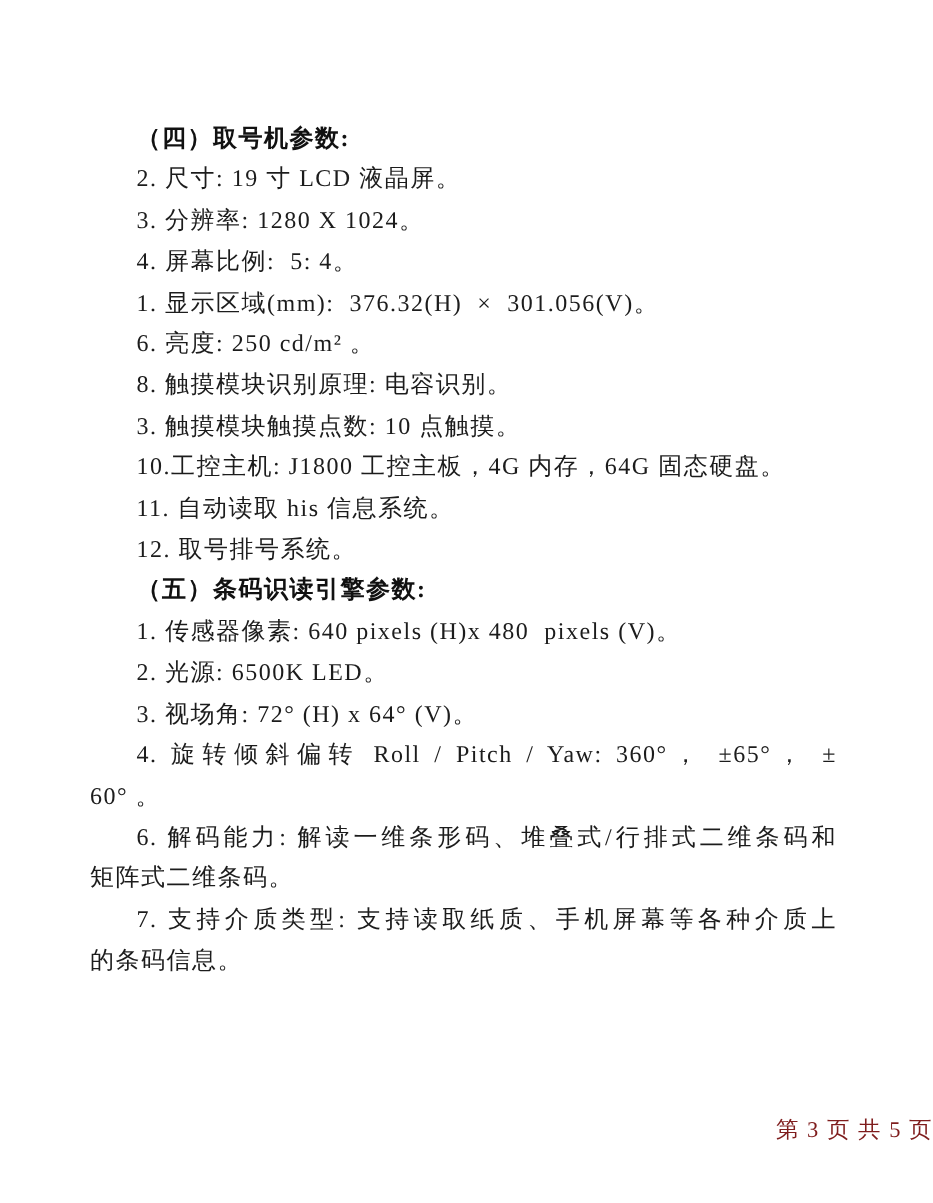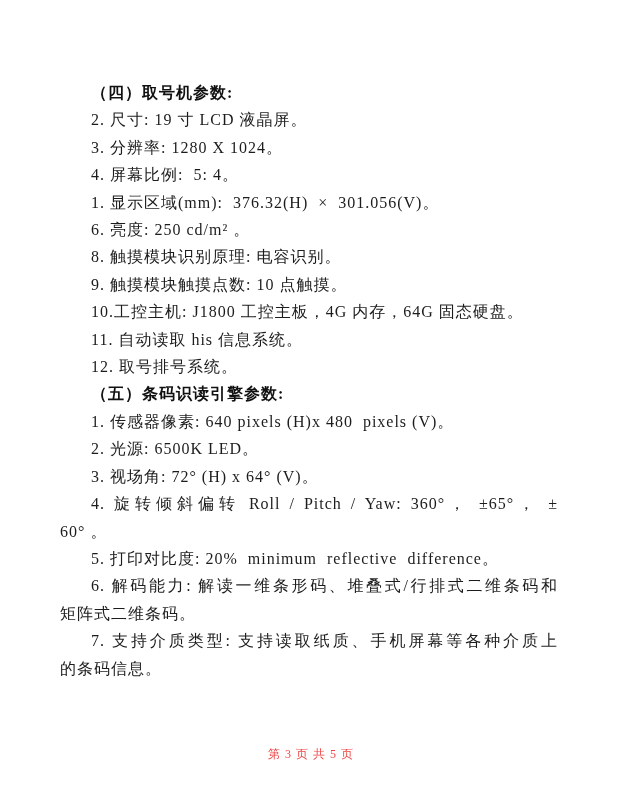--- a/index.html
+++ b/index.html
@@ -28,49 +28,48 @@
   .fill {
     white-space: normal;
     text-align: justify;
     text-align-last: justify;
   }
   .footer {
     position: absolute;
     top: 747px;
     left: 0;
     width: 100%;
-    text-align: center;
-    font-size: 12px;
+    text-align: right;
+    font-size: 15px;
     line-height: 15px;
-    color: #ef4444;
+    color: #7f1d1d;
     letter-spacing: 1px;
   }
 </style>
 </head>
 <body>
 
 <div class="page">
   <div class="doc-body">
       <div class="line heading">（四）取号机参数:</div>
       <div class="line item">2. 尺寸: 19 寸 LCD 液晶屏。</div>
       <div class="line item">3. 分辨率: 1280 X 1024。</div>
       <div class="line item">4. 屏幕比例:  5: 4。</div>
       <div class="line item">1. 显示区域(mm):  376.32(H)  ×  301.056(V)。</div>
       <div class="line item">6. 亮度: 250 cd/m² 。</div>
       <div class="line item">8. 触摸模块识别原理: 电容识别。</div>
-      <div class="line item">9. 触摸模块触摸点数: 10 点触摸。</div>
+      <div class="line item">3. 触摸模块触摸点数: 10 点触摸。</div>
       <div class="line item">10.工控主机: J1800 工控主板，4G 内存，64G 固态硬盘。</div>
       <div class="line item">11. 自动读取 his 信息系统。</div>
       <div class="line item">12. 取号排号系统。</div>
       <div class="line heading">（五）条码识读引擎参数:</div>
       <div class="line item">1. 传感器像素: 640 pixels (H)x 480  pixels (V)。</div>
       <div class="line item">2. 光源: 6500K LED。</div>
       <div class="line item">3. 视场角: 72° (H) x 64° (V)。</div>
       <div class="line item fill">4. 旋转倾斜偏转 Roll / Pitch / Yaw: 360°， ±65°， ±</div>
       <div class="line cont">60° 。</div>
-      <div class="line item">5. 打印对比度: 20%  minimum  reflective  difference。</div>
       <div class="line item fill">6. 解码能力: 解读一维条形码、堆叠式/行排式二维条码和</div>
       <div class="line cont">矩阵式二维条码。</div>
       <div class="line item fill">7. 支持介质类型: 支持读取纸质、手机屏幕等各种介质上</div>
       <div class="line cont">的条码信息。</div>
     </div>
   <div class="footer">第 3 页 共 5 页</div>
 </div>
 
 </body></html>

